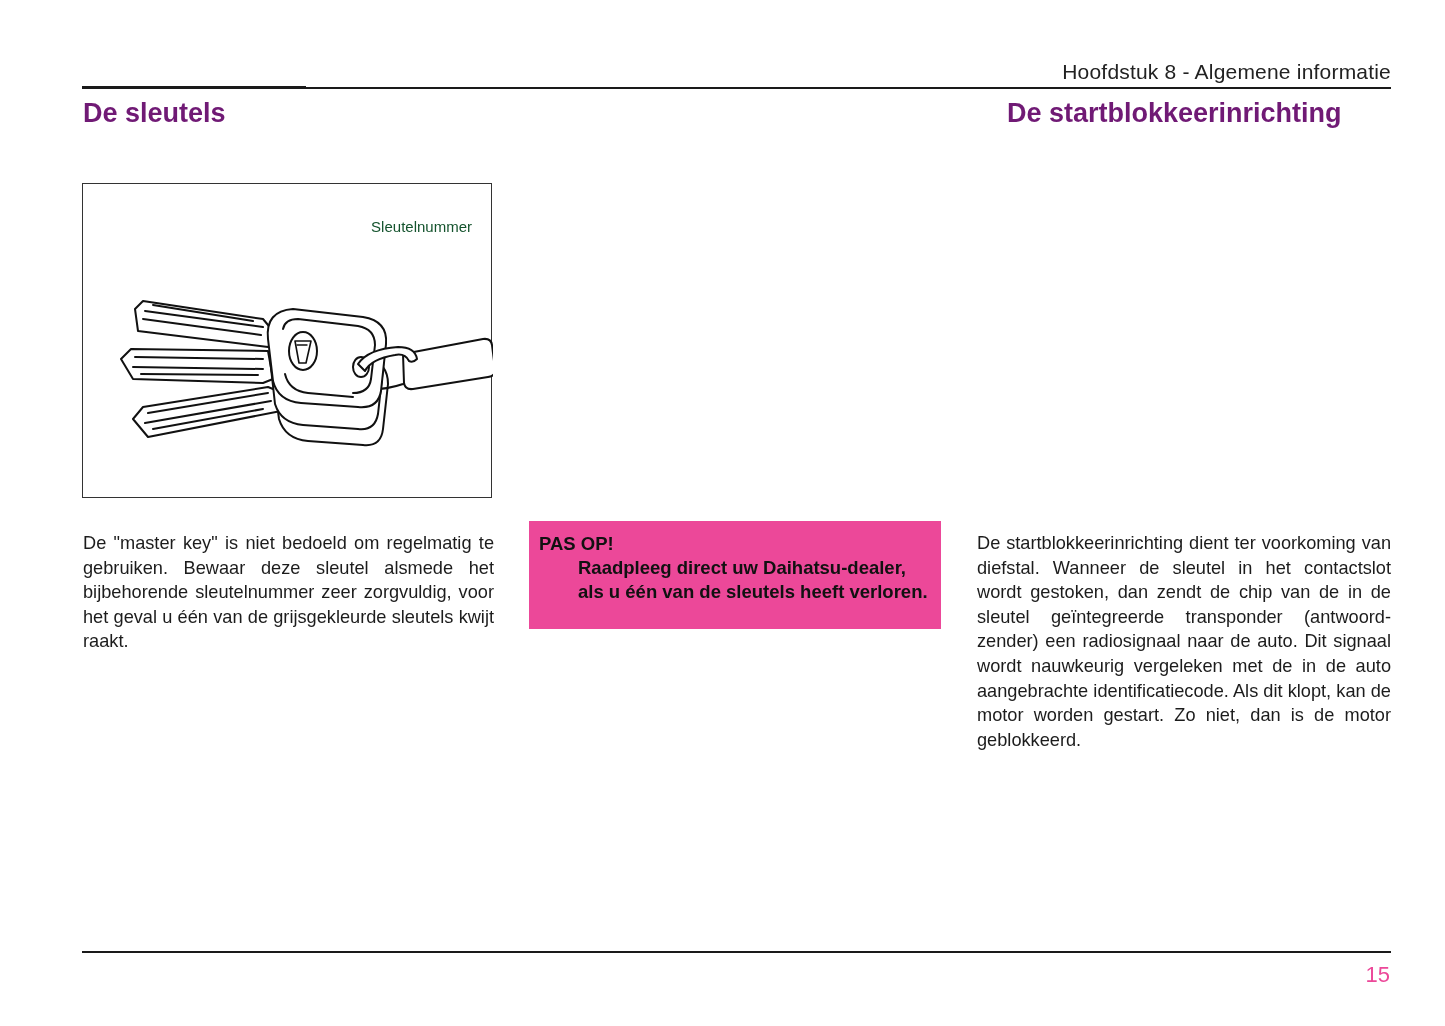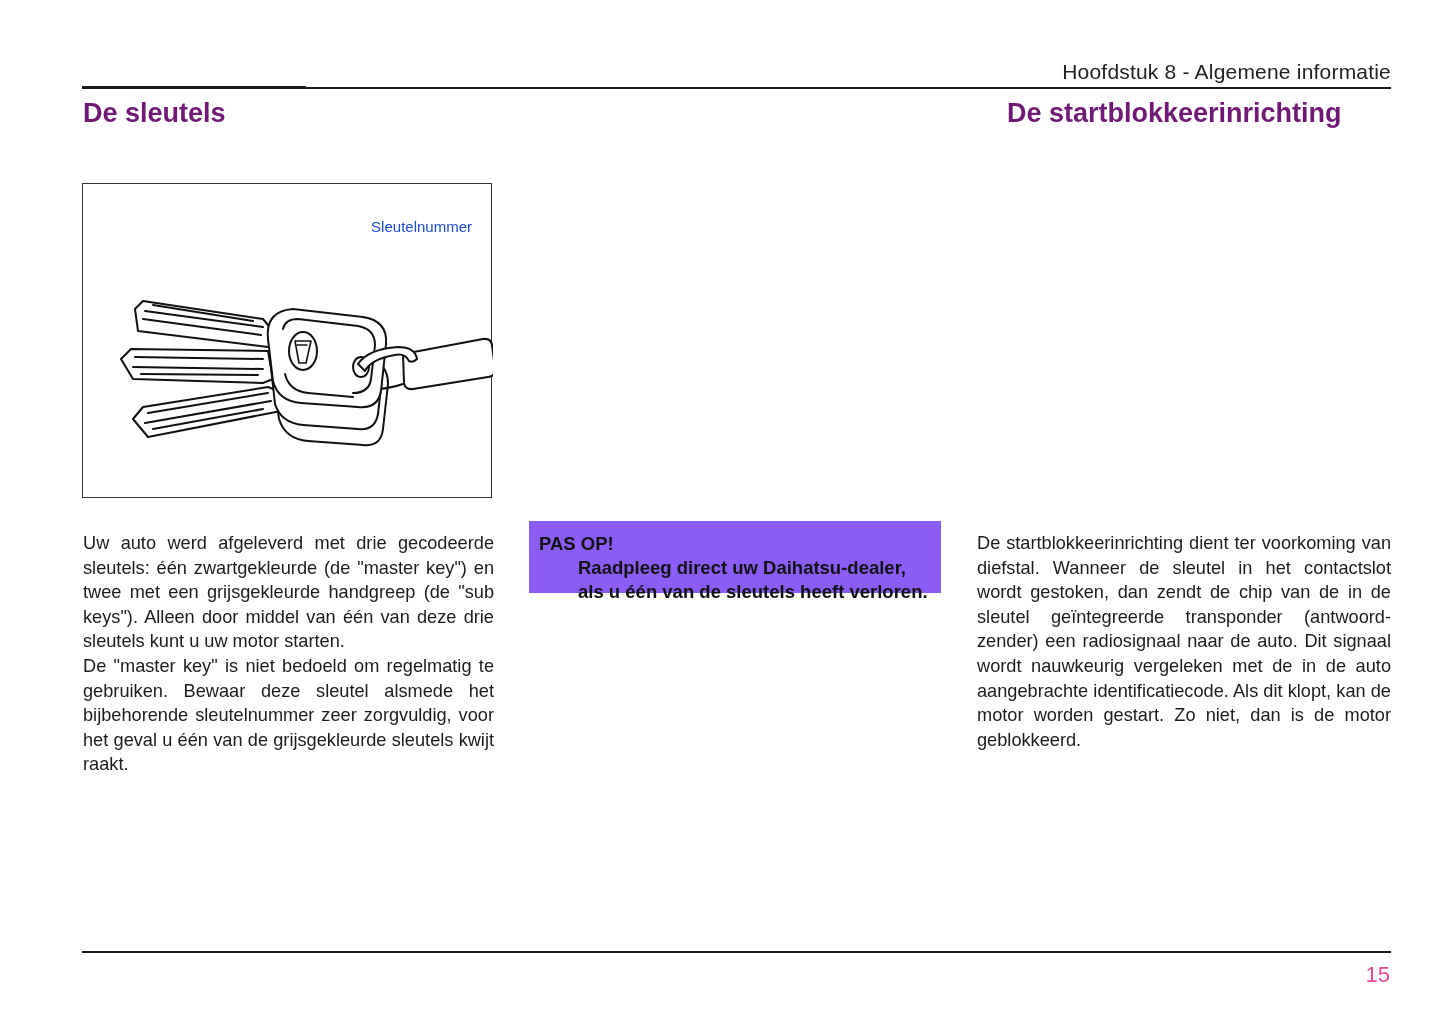--- a/index.html
+++ b/index.html
@@ -58,21 +58,21 @@
       height: 315px;
       border: 1px solid #333;
       box-sizing: border-box;
       background: #fff;
     }
     .figure-label {
       position: absolute;
       right: 19px;
       top: 34px;
       font-size: 15px;
-      color: #1d4ed8;
+      color: #14532d;
     }
     .keys-svg {
       position: absolute;
       left: 30px;
       top: 95px;
       width: 380px;
       height: 180px;
     }
 
     .body-text {
@@ -86,22 +86,22 @@
       margin: 0;
     }
     .col-left { left: 83px; top: 531px; width: 411px; }
     .col-right { left: 977px; top: 531px; width: 414px; }
 
     .warning-box {
       position: absolute;
       left: 529px;
       top: 521px;
       width: 412px;
-      height: 72px;
-      background: #8b5cf6;
+      height: 108px;
+      background: #ec4899;
       box-sizing: border-box;
       padding: 11px 10px 0 10px;
     }
     .warning-title {
       font-weight: bold;
       font-size: 18.5px;
       line-height: 24px;
       color: #111;
     }
     .warning-body {
@@ -184,21 +184,20 @@
       <path d="M184 66 L194 66" stroke-width="1.4"></path>
 
       <ellipse cx="248" cy="88" rx="8" ry="10" fill="#fff"></ellipse>
     </g>
 
     <path d="M245 85 Q255 70 285 68 Q302 68 304 80 Q300 84 296 82 Q292 74 282 76 Q258 80 252 92 Z" fill="#fff" stroke-width="2"></path>
   </svg>
 </div>
 
 <div class="body-text col-left">
-  <p>Uw auto werd afgeleverd met drie gecodeerde sleutels: één zwartgekleurde (de "master key") en twee met een grijsgekleurde handgreep (de "sub keys"). Alleen door middel van één van deze drie sleutels kunt u uw motor starten.</p>
   <p>De "master key" is niet bedoeld om regelmatig te gebruiken. Bewaar deze sleutel alsmede het bijbehorende sleutelnummer zeer zorgvuldig, voor het geval u één van de grijsgekleurde sleutels kwijt raakt.</p>
 </div>
 
 <div class="warning-box">
   <div class="warning-title">PAS OP!</div>
   <div class="warning-body">Raadpleeg direct uw Daihatsu-dealer, als u één van de sleutels heeft verloren.</div>
 </div>
 
 <div class="body-text col-right">
   <p>De startblokkeerinrichting dient ter voorkoming van diefstal. Wanneer de sleutel in het contactslot wordt gestoken, dan zendt de chip van de in de sleutel geïntegreerde transponder (antwoord-zender) een radiosignaal naar de auto. Dit signaal wordt nauwkeurig vergeleken met de in de auto aangebrachte identificatiecode. Als dit klopt, kan de motor worden gestart. Zo niet, dan is de motor geblokkeerd.</p>

